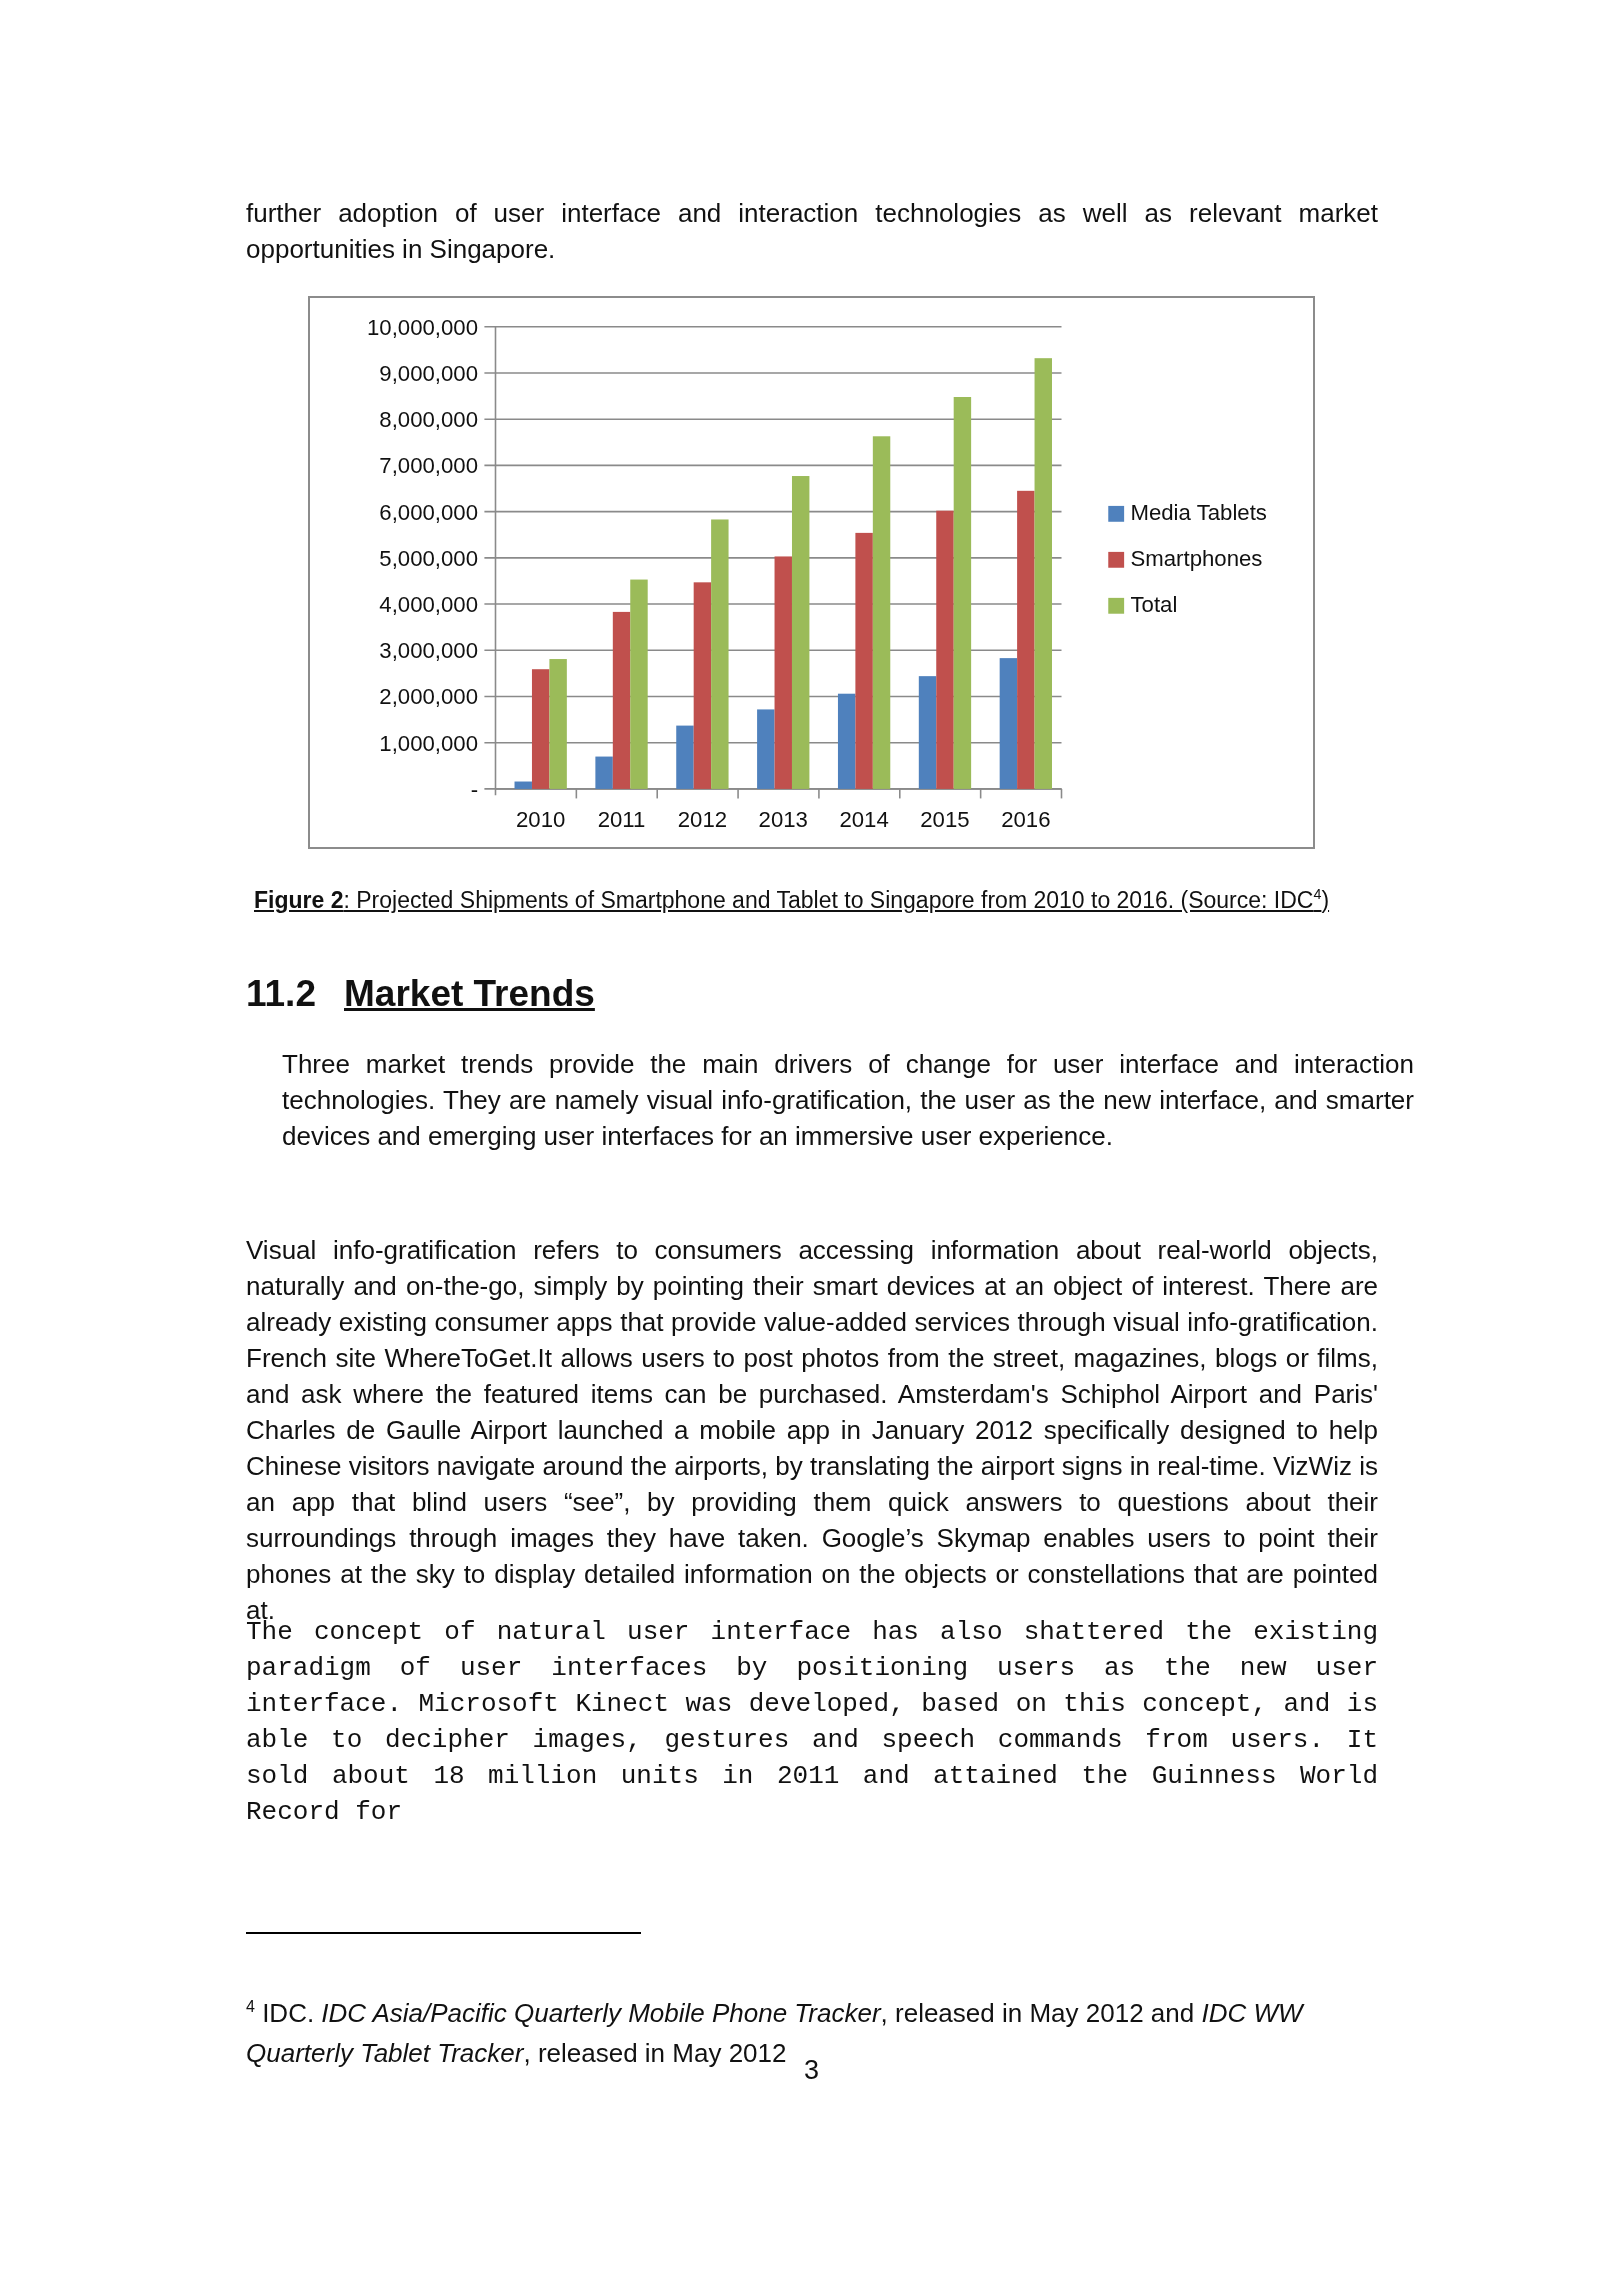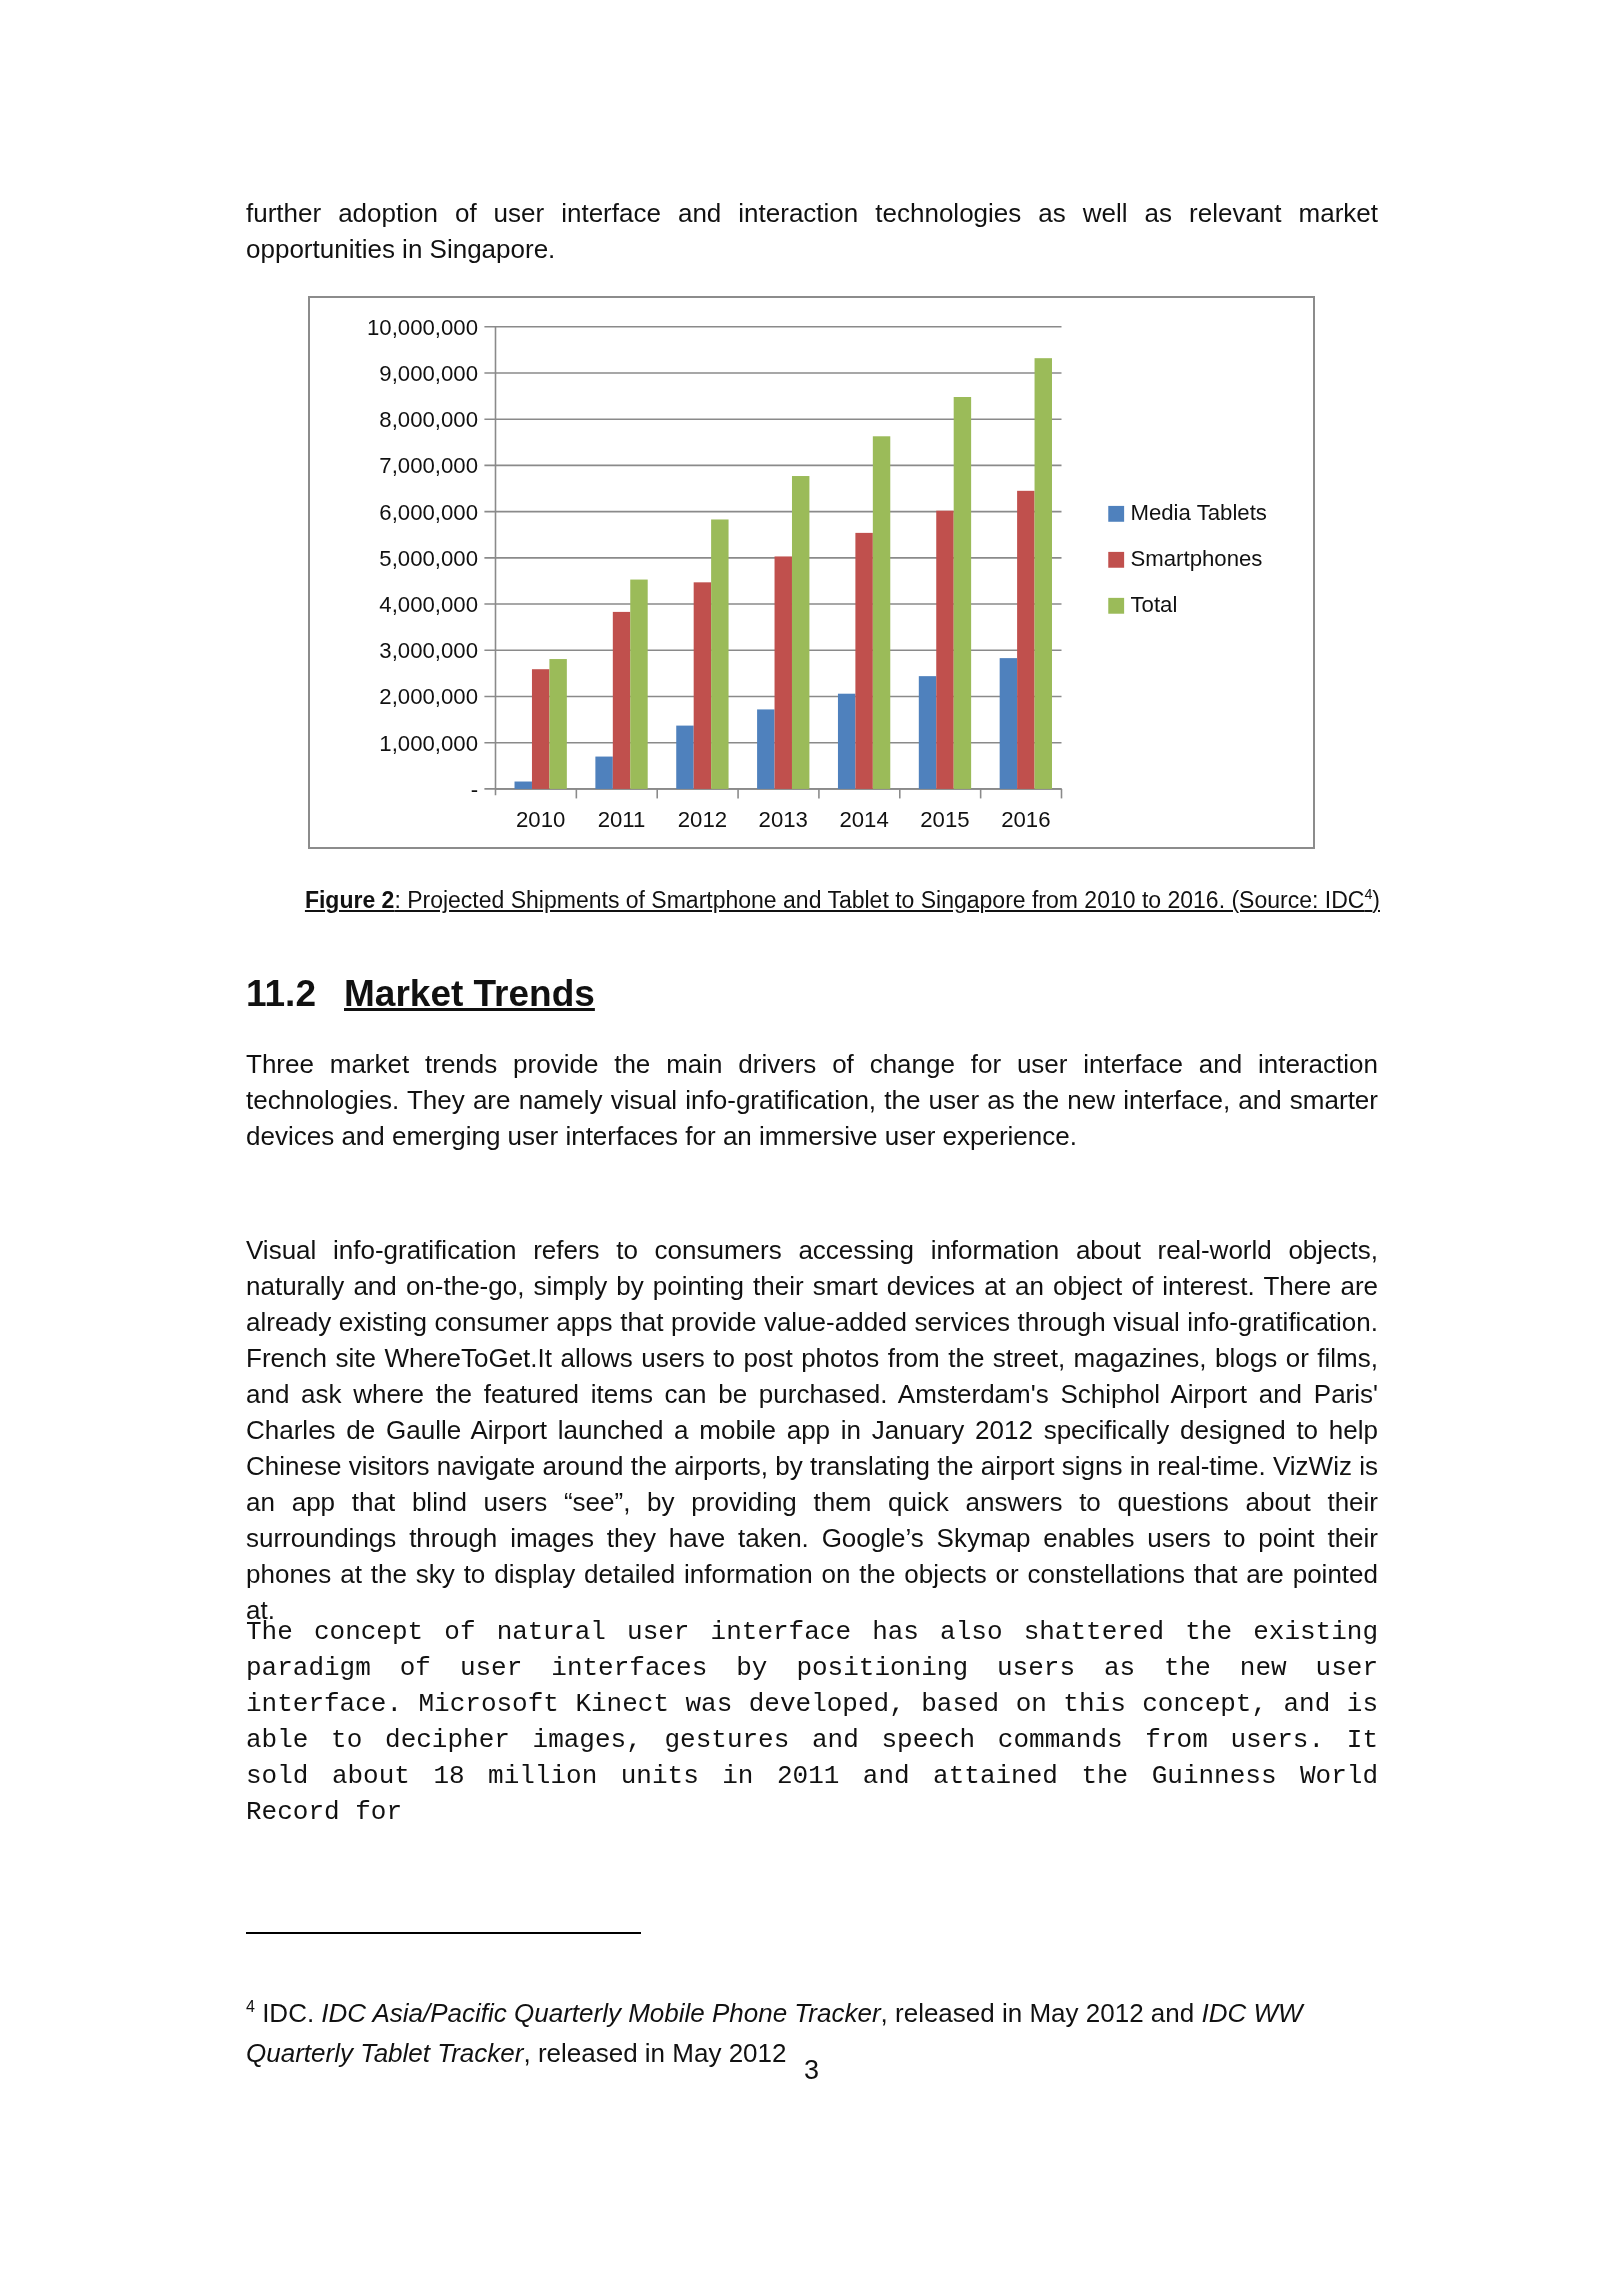--- a/index.html
+++ b/index.html
@@ -4,21 +4,21 @@
 <style>
   html, body { margin:0; padding:0; background:#ffffff; }
   body { width:1623px; height:2295px; position:relative; overflow:hidden;
          font-family:"Liberation Sans", sans-serif; color:#111; }
   .page { position:absolute; left:0; top:0; width:1623px; height:1810px; background:#fff; }
   .text { position:absolute; left:246px; width:1132px; font-size:26px; line-height:36px;
           text-align:justify; text-align-last:left; }
   .para { margin:0; }
   .chart-box { position:absolute; left:308px; top:296px; width:1007px; height:553px;
                border:2.4px solid #8c8c8c; background:#fff; box-sizing:border-box; }
-  .caption { position:absolute; left:254px; width:1126px; top:878px; text-align:right;
+  .caption { position:absolute; left:254px; width:1126px; top:878px; text-align:left;
              font-size:23px; line-height:32px; text-decoration:underline; }
   .caption b { font-weight:bold; }
   .caption sup { font-size:14.3px; }
   .heading { position:absolute; left:246px; top:973px; font-size:37px; font-weight:bold; }
   .heading .num { display:inline-block; width:98px; }
   .heading .title { text-decoration:underline; text-decoration-thickness:3.2px; }
   .fn-rule { position:absolute; left:246px; top:1932px; width:395px; height:2.4px; background:#000; }
   .footnote { position:absolute; left:246px; top:1987px; width:1132px; font-size:26px; line-height:40px; }
   .footnote sup { font-size:16px; }
   .page-num { position:absolute; left:0; width:1623px; top:2055px; text-align:center; font-size:27px; }
@@ -104,21 +104,21 @@
   </div>
 
   <div class="caption">
     <b>Figure 2</b><span>: Projected Shipments of Smartphone and Tablet to Singapore from 2010 to 2016. (Source: IDC</span><sup>4</sup><span>)</span>
   </div>
 
   <div class="heading">
     <span class="num">11.2</span><span class="title">Market Trends</span>
   </div>
 
-  <div class="text" style="top:1046px;">
+  <div class="text" style="top:1046px;margin-left:36px;">
     <p class="para">Three market trends provide the main drivers of change for user interface and interaction technologies. They are namely visual info-gratification, the user as the new interface,  and smarter devices and emerging user interfaces for an immersive user experience.</p>
   </div>
   <div class="text" style="top:1232px;">
     <p class="para">Visual info-gratification refers to consumers accessing information about real-world objects, naturally and on-the-go, simply by pointing their smart devices at an object of interest. There are already existing consumer apps that provide value-added services through visual info-gratification. French site WhereToGet.It allows users to post photos from the street, magazines, blogs or films, and ask where the featured items can be purchased. Amsterdam's Schiphol Airport and Paris' Charles de Gaulle Airport launched a mobile app in January 2012 specifically designed to help Chinese visitors navigate around the airports, by translating the airport signs in real-time. VizWiz is an app that blind users “see”, by providing them quick answers to questions about their surroundings through images they have taken. Google’s Skymap enables users to point their phones at the sky to display detailed information on the objects or constellations that are pointed at.</p>
   </div>
   <div class="text" style="top:1614px;font-family:Liberation Mono, monospace;">
     <p class="para">The concept of natural user interface has also shattered the existing paradigm of user interfaces by positioning users as the new user interface.  Microsoft Kinect was developed, based on this concept, and is able to decipher images, gestures and speech commands from users. It sold about 18 million units in 2011 and attained the Guinness World Record for</p>
   </div>
 
   <div class="fn-rule"></div>

